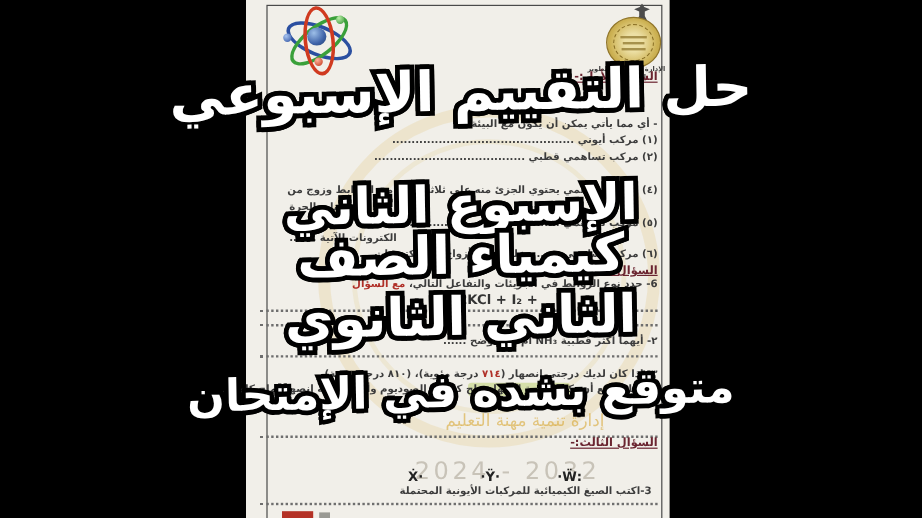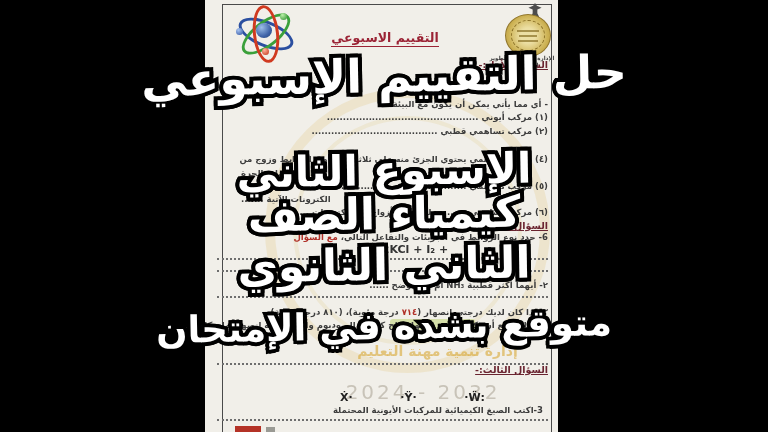--- a/index.html
+++ b/index.html
@@ -57,21 +57,21 @@
 
   .lewis-row { position:absolute; left:135px; top:391px; width:145px; display:flex;
         justify-content:space-between; direction:ltr; font-size:11px; font-weight:bold; color:#222; }
 
   
   .wm-ring { position:absolute; left:60px; top:88px; width:265px; height:265px; border-radius:50%;
         border:10px solid rgba(215,175,60,0.16); }
   .wm-ring::after { content:""; position:absolute; inset:18px; border-radius:50%;
         border:4px solid rgba(215,175,60,0.12); }
   .wm-stamp { position:absolute; left:115px; top:343px; width:235px; text-align:center;
-        font-size:14px; font-weight:bold; color:rgba(214,160,35,0.55); direction:rtl;
+        font-size:14px; font-weight:normal; color:rgba(214,160,35,0.55); direction:rtl;
         white-space:nowrap; }
   .wm-years { position:absolute; left:118px; top:380px; width:200px; text-align:center;
         font-size:20px; letter-spacing:3px; color:#c8c3b8; }
   .hl { position:absolute; left:185px; top:319px; width:85px; height:11px;
         background:rgba(180,205,90,0.45); border-radius:3px; }
 
   .foot-red  { position:absolute; left:30px; top:426px; width:26px; height:6px; background:#b43226; }
   .foot-gray { position:absolute; left:61px; top:427px; width:9px; height:5px; background:#9a9a94; }
 
   
@@ -105,23 +105,20 @@
     <div class="atom">
       <div class="orbit blue"></div>
       <div class="orbit green"></div>
       <div class="orbit red"></div>
       <div class="nucleus"></div>
       <div class="electron e-green"></div>
       <div class="electron e-red"></div>
       <div class="electron e-blue"></div>
     </div>
 
-    <div class="doc-title">
-      <span>التقييم الاسبوعي</span>
-    </div>
 
     <svg class="eagle" viewBox="0 0 14 16">
       <path d="M7 0 L9 3 L14 5 L9.5 7 L9.5 11 L12 16 L2 16 L4.5 11 L4.5 7 L0 5 L5 3 Z" fill="#4c4c4c"></path>
     </svg>
     <div class="seal">
         <i></i>
         <i></i>
         <i></i>
       </div>
     <div class="seal-cap">

